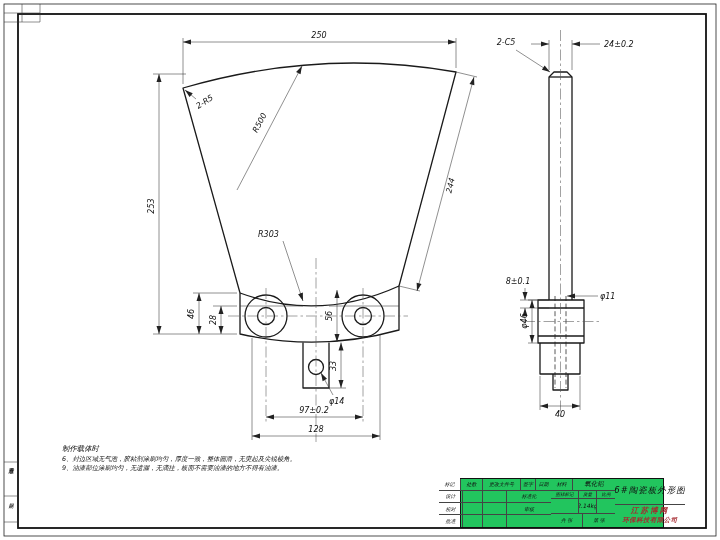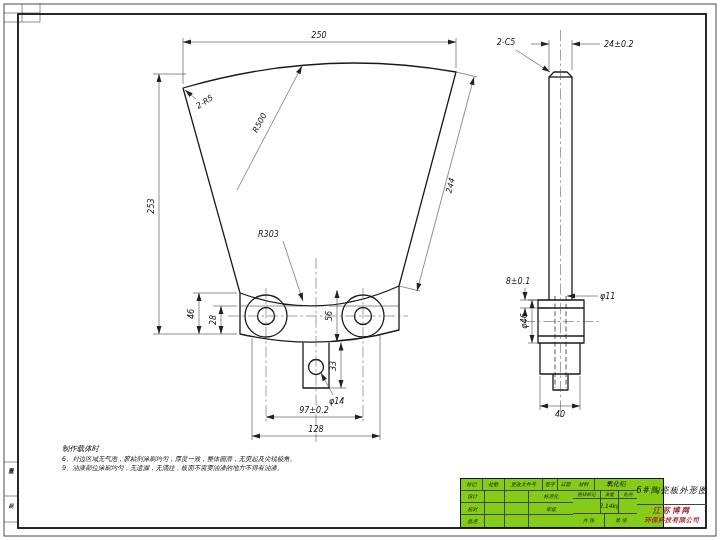--- a/index.html
+++ b/index.html
@@ -7,21 +7,21 @@
          font-family:"DejaVu Sans","Liberation Sans",sans-serif;color:#111;overflow:hidden;font-style:italic;}
   .sheet svg{position:absolute;left:0;top:0;}
   .ol{stroke:#1a1a1a;stroke-width:1.3;fill:none;stroke-linejoin:round;}
   .th{stroke:#333;stroke-width:.55;fill:none;}
   .cl{stroke:#555;stroke-width:.55;fill:none;stroke-dasharray:11 3 2.5 3;}
   .hd{stroke:#222;stroke-width:.75;fill:none;stroke-dasharray:5 2.6;}
   .dtext{font-size:8px;fill:#111;font-family:"DejaVu Sans",sans-serif;}
   .tech{position:absolute;left:62px;top:444px;width:390px;font-size:6.4px;line-height:9.6px;color:#111;}
   .tech .tr-title{font-size:7.4px;margin-bottom:1px;}
   .tblock{position:absolute;left:460px;top:478px;width:204px;height:50px;border:1.2px solid #111;
-          box-sizing:border-box;display:flex;font-size:5px;color:#111;background:#84cc16;}
+          box-sizing:border-box;display:flex;font-size:5px;color:#111;background:#22c55e;justify-content:center;}
   .tb-col{display:flex;flex-direction:column;box-sizing:border-box;}
   .tb-row{display:flex;box-sizing:border-box;}
   .c{border-right:.7px solid #444;border-bottom:.7px solid #444;display:flex;align-items:center;
      justify-content:center;box-sizing:border-box;overflow:hidden;white-space:nowrap;}
   .c.last{border-right:none;}
   .rlast .c{border-bottom:none;}
   .tb-title{font-size:8.5px;letter-spacing:1px;}
   .tb-mat{font-size:6.5px;}
   .tb-mass{font-size:6px;}
   .company{display:flex;flex-direction:column;align-items:center;justify-content:center;

